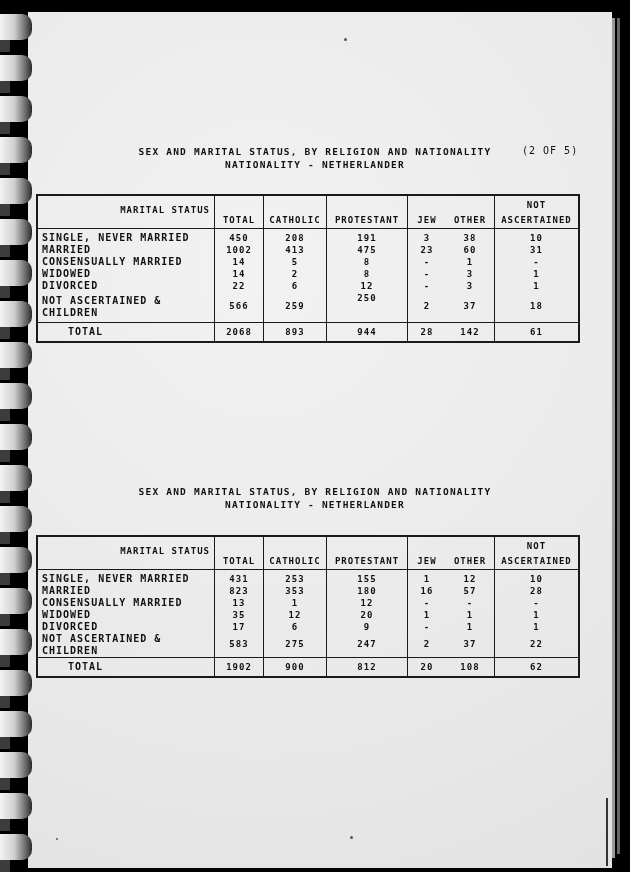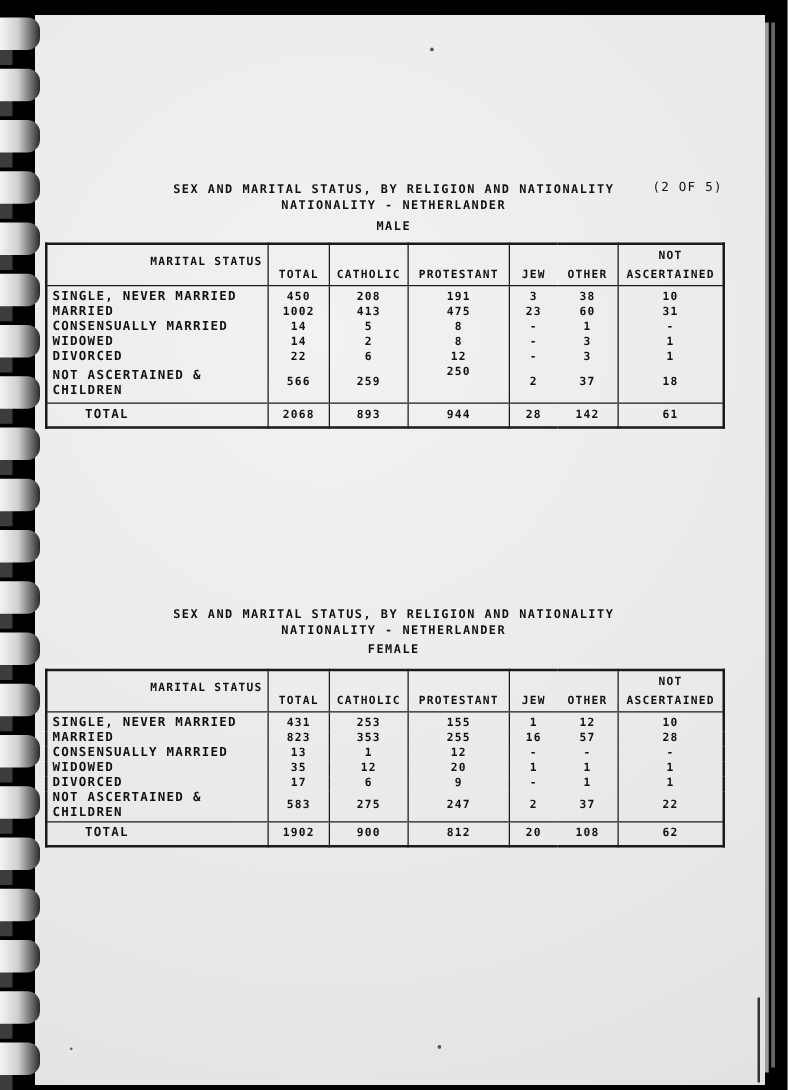--- a/index.html
+++ b/index.html
@@ -105,21 +105,20 @@
     <div class="ring" style="top: 752px;"></div>
     <div class="ring-gap" style="top: 817px;"></div>
     <div class="ring" style="top: 793px;"></div>
     <div class="ring-gap" style="top: 858px;"></div>
     <div class="ring" style="top: 834px;"></div>
   </div>
 
 <div class="title-block" style="top:145px;">
   <div>SEX AND MARITAL STATUS, BY RELIGION AND NATIONALITY</div>
   <div>NATIONALITY - NETHERLANDER</div>
-  <div style="margin-top:4px;">MALE</div>
 </div>
 <div class="page-ref" style="left:522px;top:145px;">(2 OF 5)</div>
 
 <table class="stat" style="top:194px;">
   <thead>
     <tr>
       <th class="ms" style="width:168px;">MARITAL STATUS</th>
       <th class="vl" style="width:40px;">TOTAL</th>
       <th class="vl" style="width:54px;">CATHOLIC</th>
       <th class="vl" style="width:72px;">PROTESTANT</th>
@@ -194,21 +193,20 @@
         <td class="num vl">28</td>
         <td class="num">142</td>
         <td class="num vl">61</td>
       </tr>
     </tbody>
 </table>
 
 <div class="title-block" style="top:485px;">
   <div>SEX AND MARITAL STATUS, BY RELIGION AND NATIONALITY</div>
   <div>NATIONALITY - NETHERLANDER</div>
-  <div style="margin-top:2px;">FEMALE</div>
 </div>
 
 <table class="stat" style="top:535px;">
   <thead>
     <tr>
       <th class="ms" style="width:168px;">MARITAL STATUS</th>
       <th class="vl" style="width:40px;">TOTAL</th>
       <th class="vl" style="width:54px;">CATHOLIC</th>
       <th class="vl" style="width:72px;">PROTESTANT</th>
       <th class="vl" style="width:30px;">JEW</th>
@@ -226,21 +224,21 @@
         <td class="num vl" style="padding-top: 3px;">253</td>
         <td class="num vl" style="padding-top: 3px;">155</td>
         <td class="num vl" style="padding-top: 3px;">1</td>
         <td class="num" style="padding-top: 3px;">12</td>
         <td class="num vl" style="padding-top: 3px;">10</td>
       </tr>
       <tr>
         <td class="label">MARRIED</td>
         <td class="num vl">823</td>
         <td class="num vl">353</td>
-        <td class="num vl">255</td>
+        <td class="num vl">180</td>
         <td class="num vl">16</td>
         <td class="num">57</td>
         <td class="num vl">28</td>
       </tr>
       <tr>
         <td class="label">CONSENSUALLY MARRIED</td>
         <td class="num vl">13</td>
         <td class="num vl">1</td>
         <td class="num vl">12</td>
         <td class="num vl">-</td>

